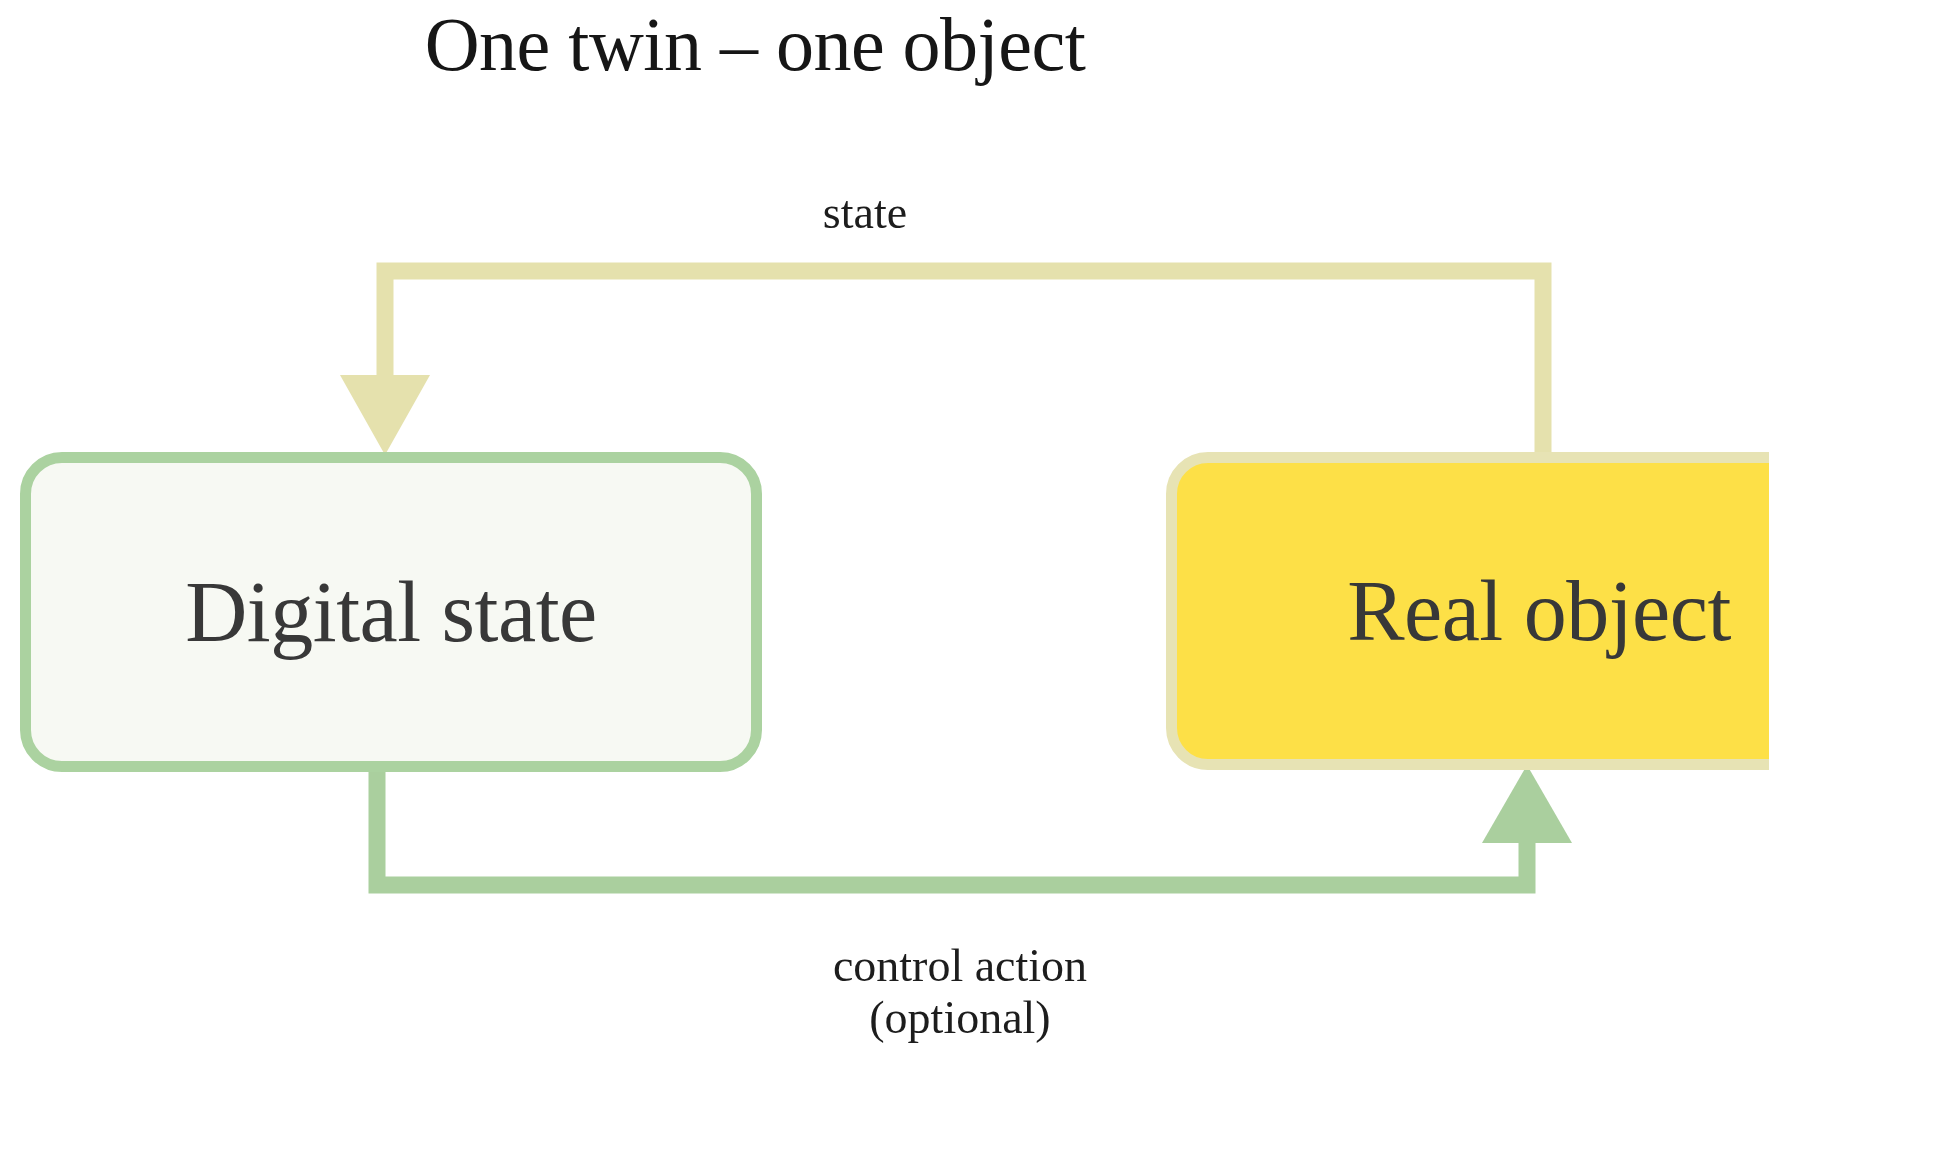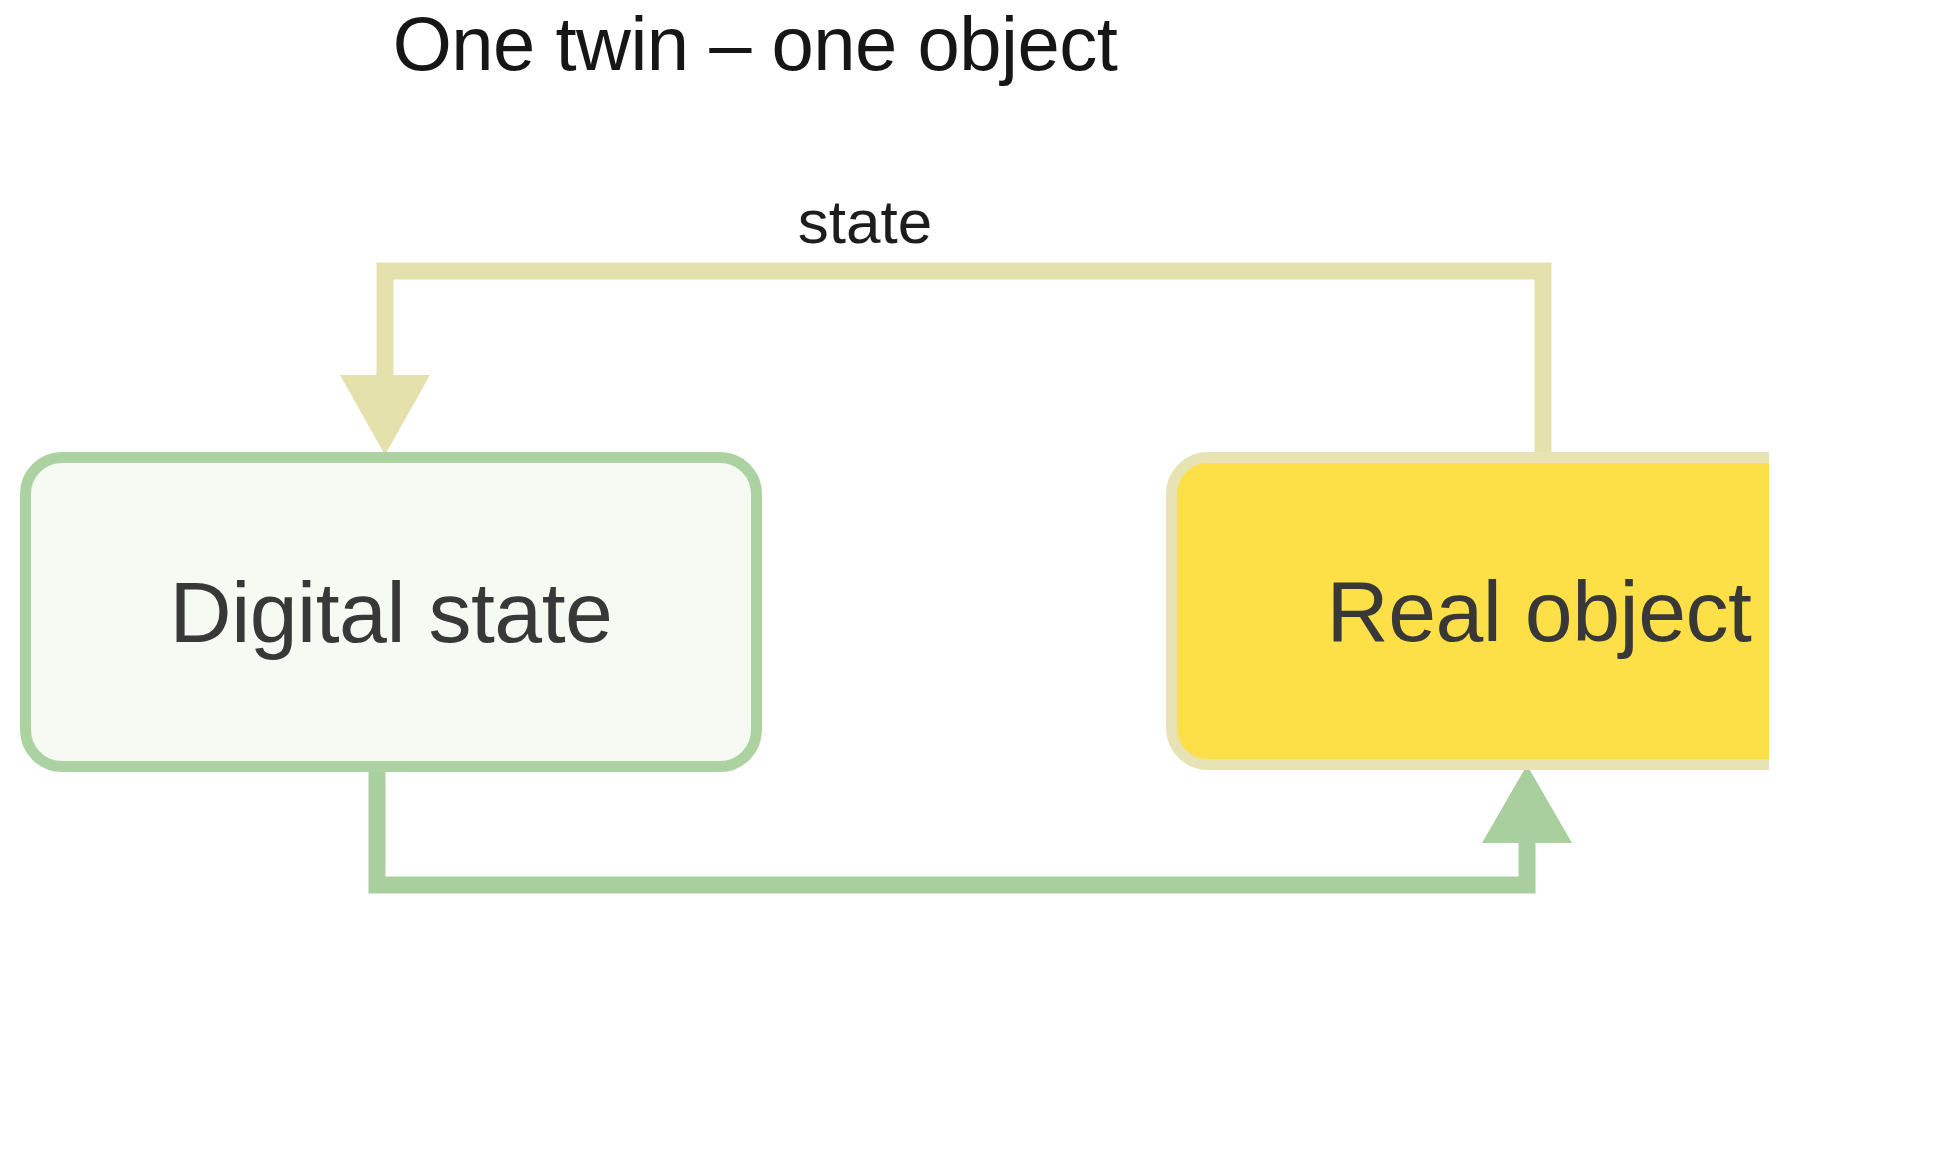--- a/index.html
+++ b/index.html
@@ -9,40 +9,41 @@
   }
   body {
     font-family: "Liberation Sans", sans-serif;
   }
   #canvas {
     position: relative;
     width: 1769px;
     height: 1150px;
     background: #ffffff;
     overflow: hidden;
+    font-family: Liberation Serif, serif;
   }
 
   
   #diagram-title {
     position: absolute;
     left: 0;
     top: 6px;
     width: 1510px;
     text-align: center;
     font-size: 76px;
     line-height: 1.0;
     color: #161616;
     letter-spacing: -0.5px;
     white-space: nowrap;
   }
 
   
   .edge-label {
     position: absolute;
-    font-size: 62px;
+    font-size: 46px;
     line-height: 1.12;
     color: #1d1d1d;
     text-align: center;
     white-space: nowrap;
   }
   #label-state {
     left: 635px;
     top: 187px;
     width: 460px;
   }
@@ -130,14 +131,18 @@
       <span>Digital state</span>
     </div>
   </div>
 
   <div class="node-box" id="node-real-object">
     <div class="node-label">
       <span>Real object</span>
     </div>
   </div>
 
+  <div class="edge-label" id="label-control">
+    <span>control action</span>
+    <span class="line2">(optional)</span>
+  </div>
 
 </div>
 
 </body></html>

